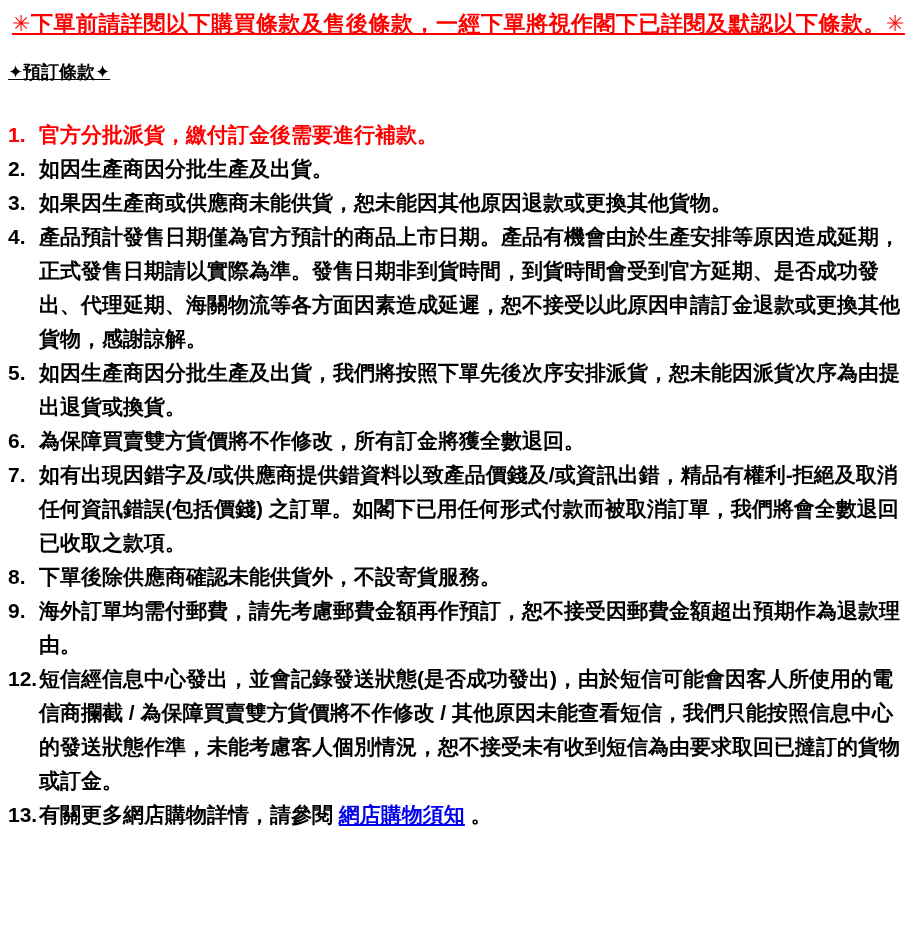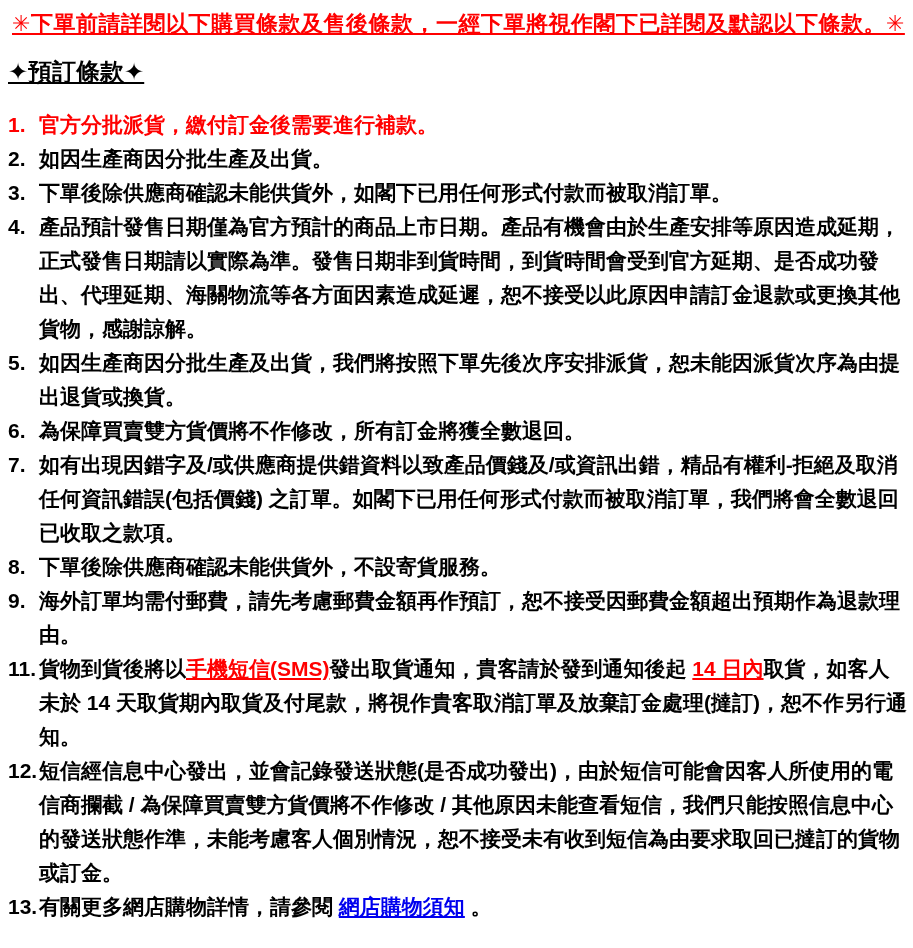--- a/index.html
+++ b/index.html
@@ -21,23 +21,23 @@
   }
   .notice {
     color: #ff0000;
     font-size: 22px;
     line-height: 30px;
     text-decoration: underline;
     margin: 0 0 19px 4px;
     letter-spacing: 0.5px;
   }
   .section-title {
-    font-size: 24px;
+    font-size: 18px;
     line-height: 28px;
-    margin: 0 0 22px 0;
+    margin: 0 0 32px 0;
   }
   .section-title .u {
     text-decoration: underline;
   }
   ol.terms {
     list-style: none;
     margin: 0;
     padding: 0;
     font-size: 21px;
   }
@@ -78,21 +78,21 @@
       <li class="red">
         <span class="num">1.</span>
         <div class="body-text"><span>官方分批派貨，繳付訂金後需要進行補款。</span></div>
       </li>
       <li>
         <span class="num">2.</span>
         <div class="body-text"><span>如因生產商因分批生產及出貨。</span></div>
       </li>
       <li>
         <span class="num">3.</span>
-        <div class="body-text"><span>下單後除供應商確認未能供貨外，如閣下已用任何形式付款而被取消訂單。</span></div>
+        <div class="body-text"><span>如果因生產商或供應商未能供貨，恕未能因其他原因退款或更換其他貨物。</span></div>
       </li>
       <li>
         <span class="num">4.</span>
         <div class="body-text"><span>產品預計發售日期僅為官方預計的商品上市日期。產品有機會由於生產安排等原因造成延期，正式發售日期請以實際為準。發售日期非到貨時間，到貨時間會受到官方延期、是否成功發出、代理延期、海關物流等各方面因素造成延遲，恕不接受以此原因申請訂金退款或更換其他貨物，感謝諒解。</span></div>
       </li>
       <li>
         <span class="num">5.</span>
         <div class="body-text"><span>如因生產商因分批生產及出貨，我們將按照下單先後次序安排派貨，恕未能因派貨次序為由提出退貨或換貨。</span></div>
       </li>
       <li>
@@ -105,24 +105,20 @@
       </li>
       <li>
         <span class="num">8.</span>
         <div class="body-text"><span>下單後除供應商確認未能供貨外，不設寄貨服務。</span></div>
       </li>
       <li>
         <span class="num">9.</span>
         <div class="body-text"><span>海外訂單均需付郵費，請先考慮郵費金額再作預訂，恕不接受因郵費金額超出預期作為退款理由。</span></div>
       </li>
       <li>
-        <span class="num">11.</span>
-        <div class="body-text"><span>貨物到貨後將以</span><span class="red-underline">手機短信(SMS)</span><span>發出取貨通知，貴客請於發到通知後起 </span><span class="red-underline">14 日內</span><span>取貨，如客人未於 14 天取貨期內取貨及付尾款，將視作貴客取消訂單及放棄訂金處理(撻訂)，恕不作另行通知。</span></div>
-      </li>
-      <li>
         <span class="num">12.</span>
         <div class="body-text"><span>短信經信息中心發出，並會記錄發送狀態(是否成功發出)，由於短信可能會因客人所使用的電信商攔截 / 為保障買賣雙方貨價將不作修改 / 其他原因未能查看短信，我們只能按照信息中心的發送狀態作準，未能考慮客人個別情況，恕不接受未有收到短信為由要求取回已撻訂的貨物或訂金。</span></div>
       </li>
       <li>
         <span class="num">13.</span>
         <div class="body-text"><span>有關更多網店購物詳情，請參閱 </span><span class="link">網店購物須知</span><span> 。</span></div>
       </li>
     </ol>
 </div>
 

